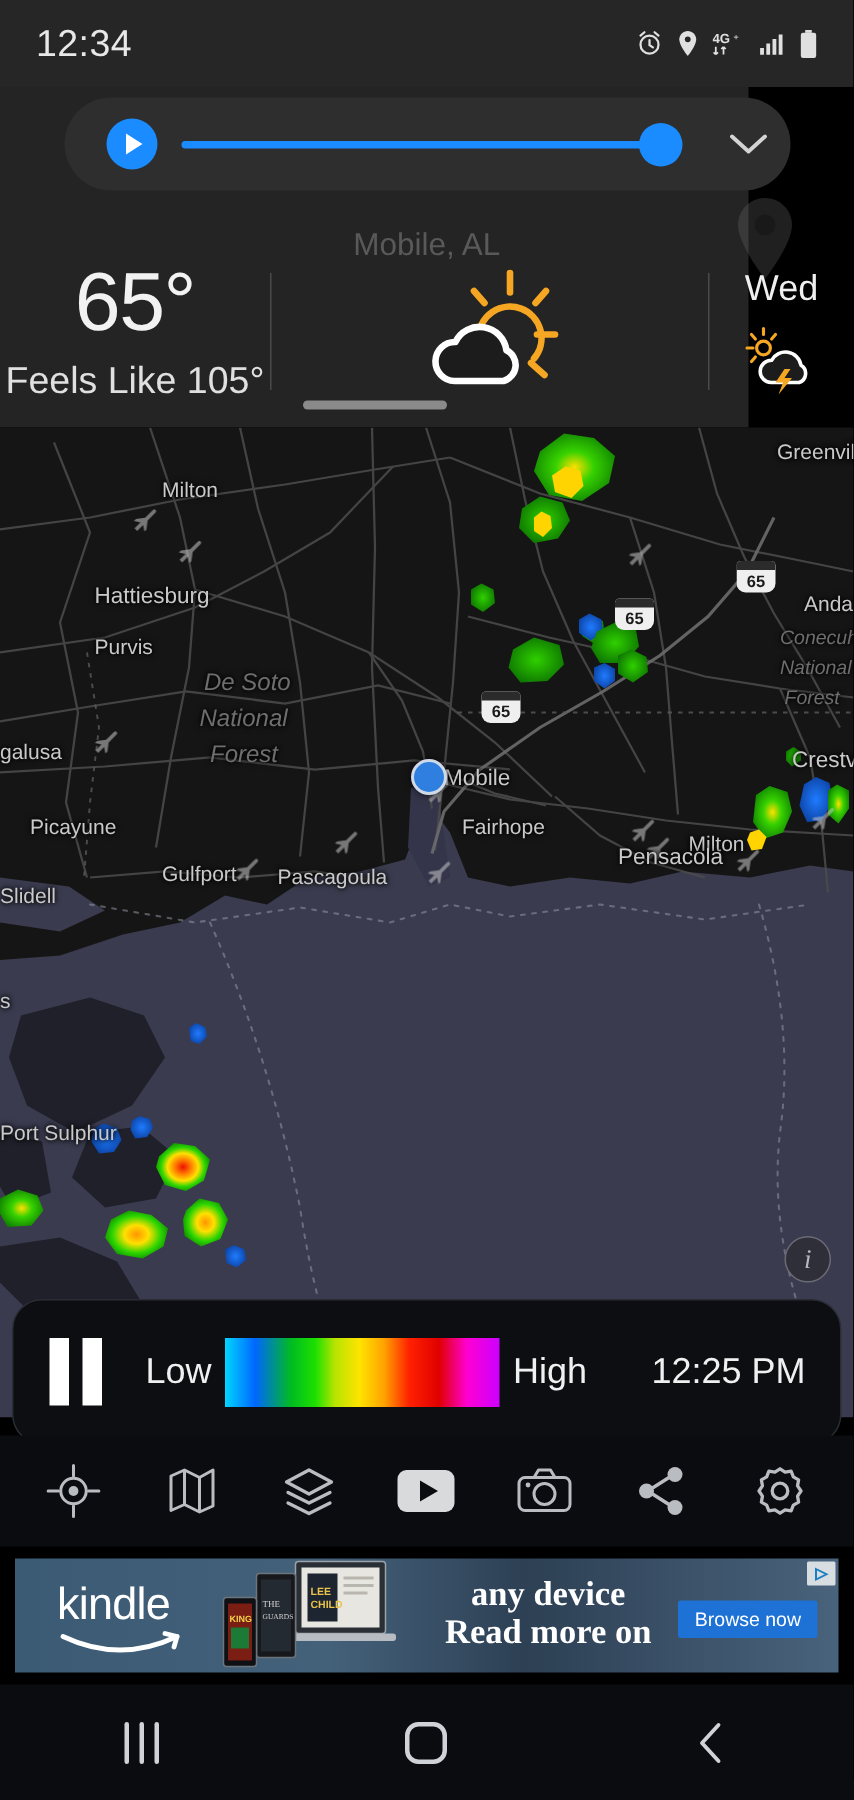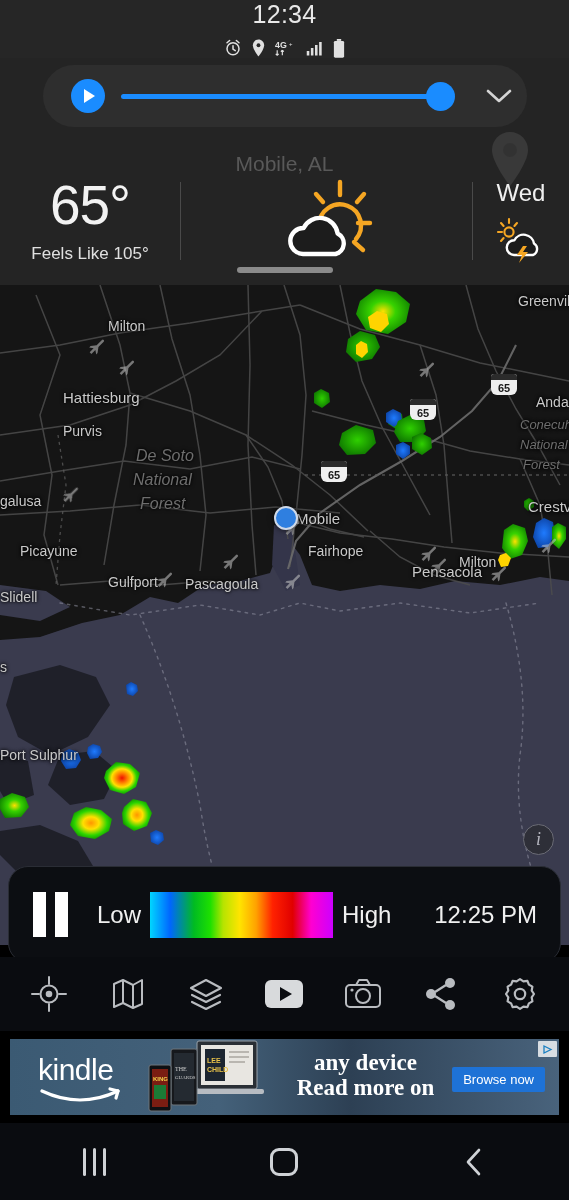--- a/index.html
+++ b/index.html
@@ -10,29 +10,28 @@
     overflow: hidden;
   }
   .phone { position: relative; width: 569px; height: 1200px; background: #000; }
 
   
   .statusbar {
     position: absolute; top: 0; left: 0; width: 569px; height: 58px;
     background: #262626;
     display: flex; align-items: center; justify-content: space-between;
     padding: 0 24px;
-    flex-direction: column;
   }
   .status-time { color: #e8e8e8; font-size: 25px; letter-spacing: .3px; }
   .status-icons { display: flex; align-items: flex-start; gap: 9px; }
   .sic { display: block; }
 
   
   .toppanel {
-    position: absolute; top: 58px; left: 0; width: 569px; height: 227px;
+    position: absolute; top: 58px; left: 0; width: 499px; height: 227px;
     background: #242424;
   }
   .searchbar {
     position: absolute; top: 7px; left: 43px; width: 484px; height: 62px;
     background: #2e2e2e; border-radius: 31px;
     display: flex; align-items: center;
   }
   .play-btn {
     width: 34px; height: 34px; border-radius: 50%;
     background: #1a8cff; margin-left: 28px;
@@ -61,21 +60,21 @@
   }
   .pin-ghost { position: absolute; top: 72px; left: 488px; opacity: .30; }
 
   
   .wrow {
     position: absolute; top: 108px; left: 0; width: 569px; height: 110px;
     display: flex; align-items: center;
   }
   .wtemp-col { width: 180px; text-align: center; }
   .wtemp { color: #f2f2f2; font-size: 55px; font-weight: 300; line-height: 1; letter-spacing: -1px; }
-  .wfeels { color: #e0e0e0; font-size: 17px; margin-top: 11px; }
+  .wfeels { color: #e0e0e0; font-size: 25px; margin-top: 11px; }
   .vdiv { width: 1px; height: 78px; background: #4a4a4a; flex: none; }
   .wicon-col { flex: 1; display: flex; justify-content: center; align-items: center; }
   .wday-col { width: 96px; text-align: center; }
   .wday-name { color: #efefef; font-size: 24px; }
   .wday-ic { margin-top: 10px; display: flex; justify-content: center; }
   .drag-handle {
     position: absolute; bottom: 12px; left: 50%; transform: translateX(-50%);
     width: 96px; height: 6px; border-radius: 3px; background: #8a8a8a;
   }
 

